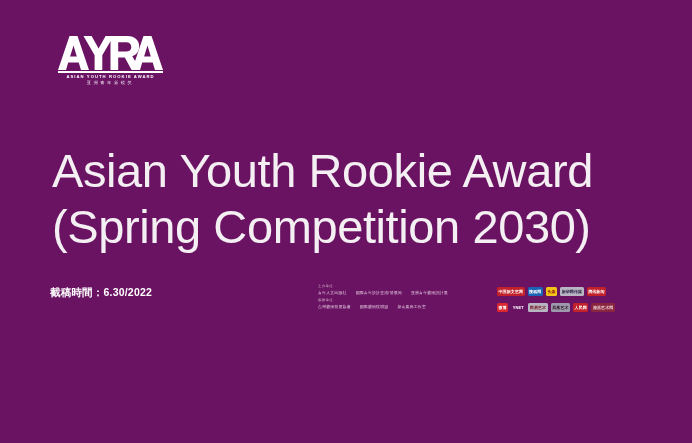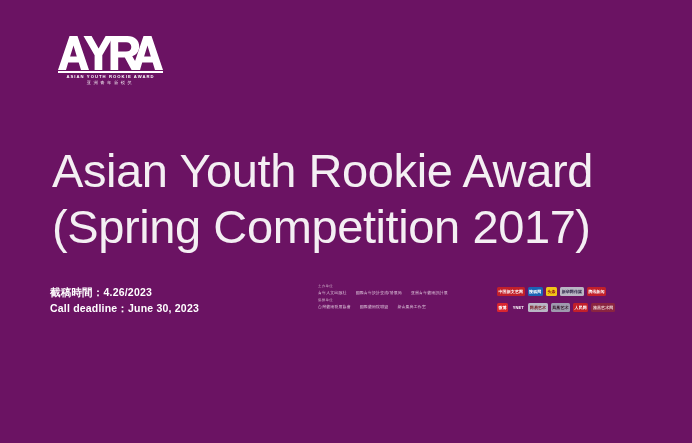--- a/index.html
+++ b/index.html
@@ -93,26 +93,25 @@
         </g>
       </svg>
     </div>
     <div class="logo-rule"></div>
     <div class="logo-sub-en">ASIAN YOUTH ROOKIE AWARD</div>
     <div class="logo-sub-cn">亚洲青年新锐奖</div>
   </div>
 
   <div id="title">
     <span class="tline">Asian Youth Rookie Award</span>
-    <span class="tline">(Spring Competition 2017)</span>
+    <span class="tline">(Spring Competition 2030)</span>
   </div>
 
   <div id="deadline">
-    <span class="dline">截稿時間：4.26/2023</span>
-    <span class="dline">Call deadline：June 30, 2023</span>
+    <span class="dline">截稿時間：6.30/2022</span>
   </div>
 
   <div id="organizers">
     <div class="org-group">
       <div class="org-label">主办单位</div>
       <div class="org-names">
         <span>青年人文出版社</span>
         <span>國際青年設計交流/發展局</span>
         <span>亚洲青年藝術設計展</span>
       </div>

